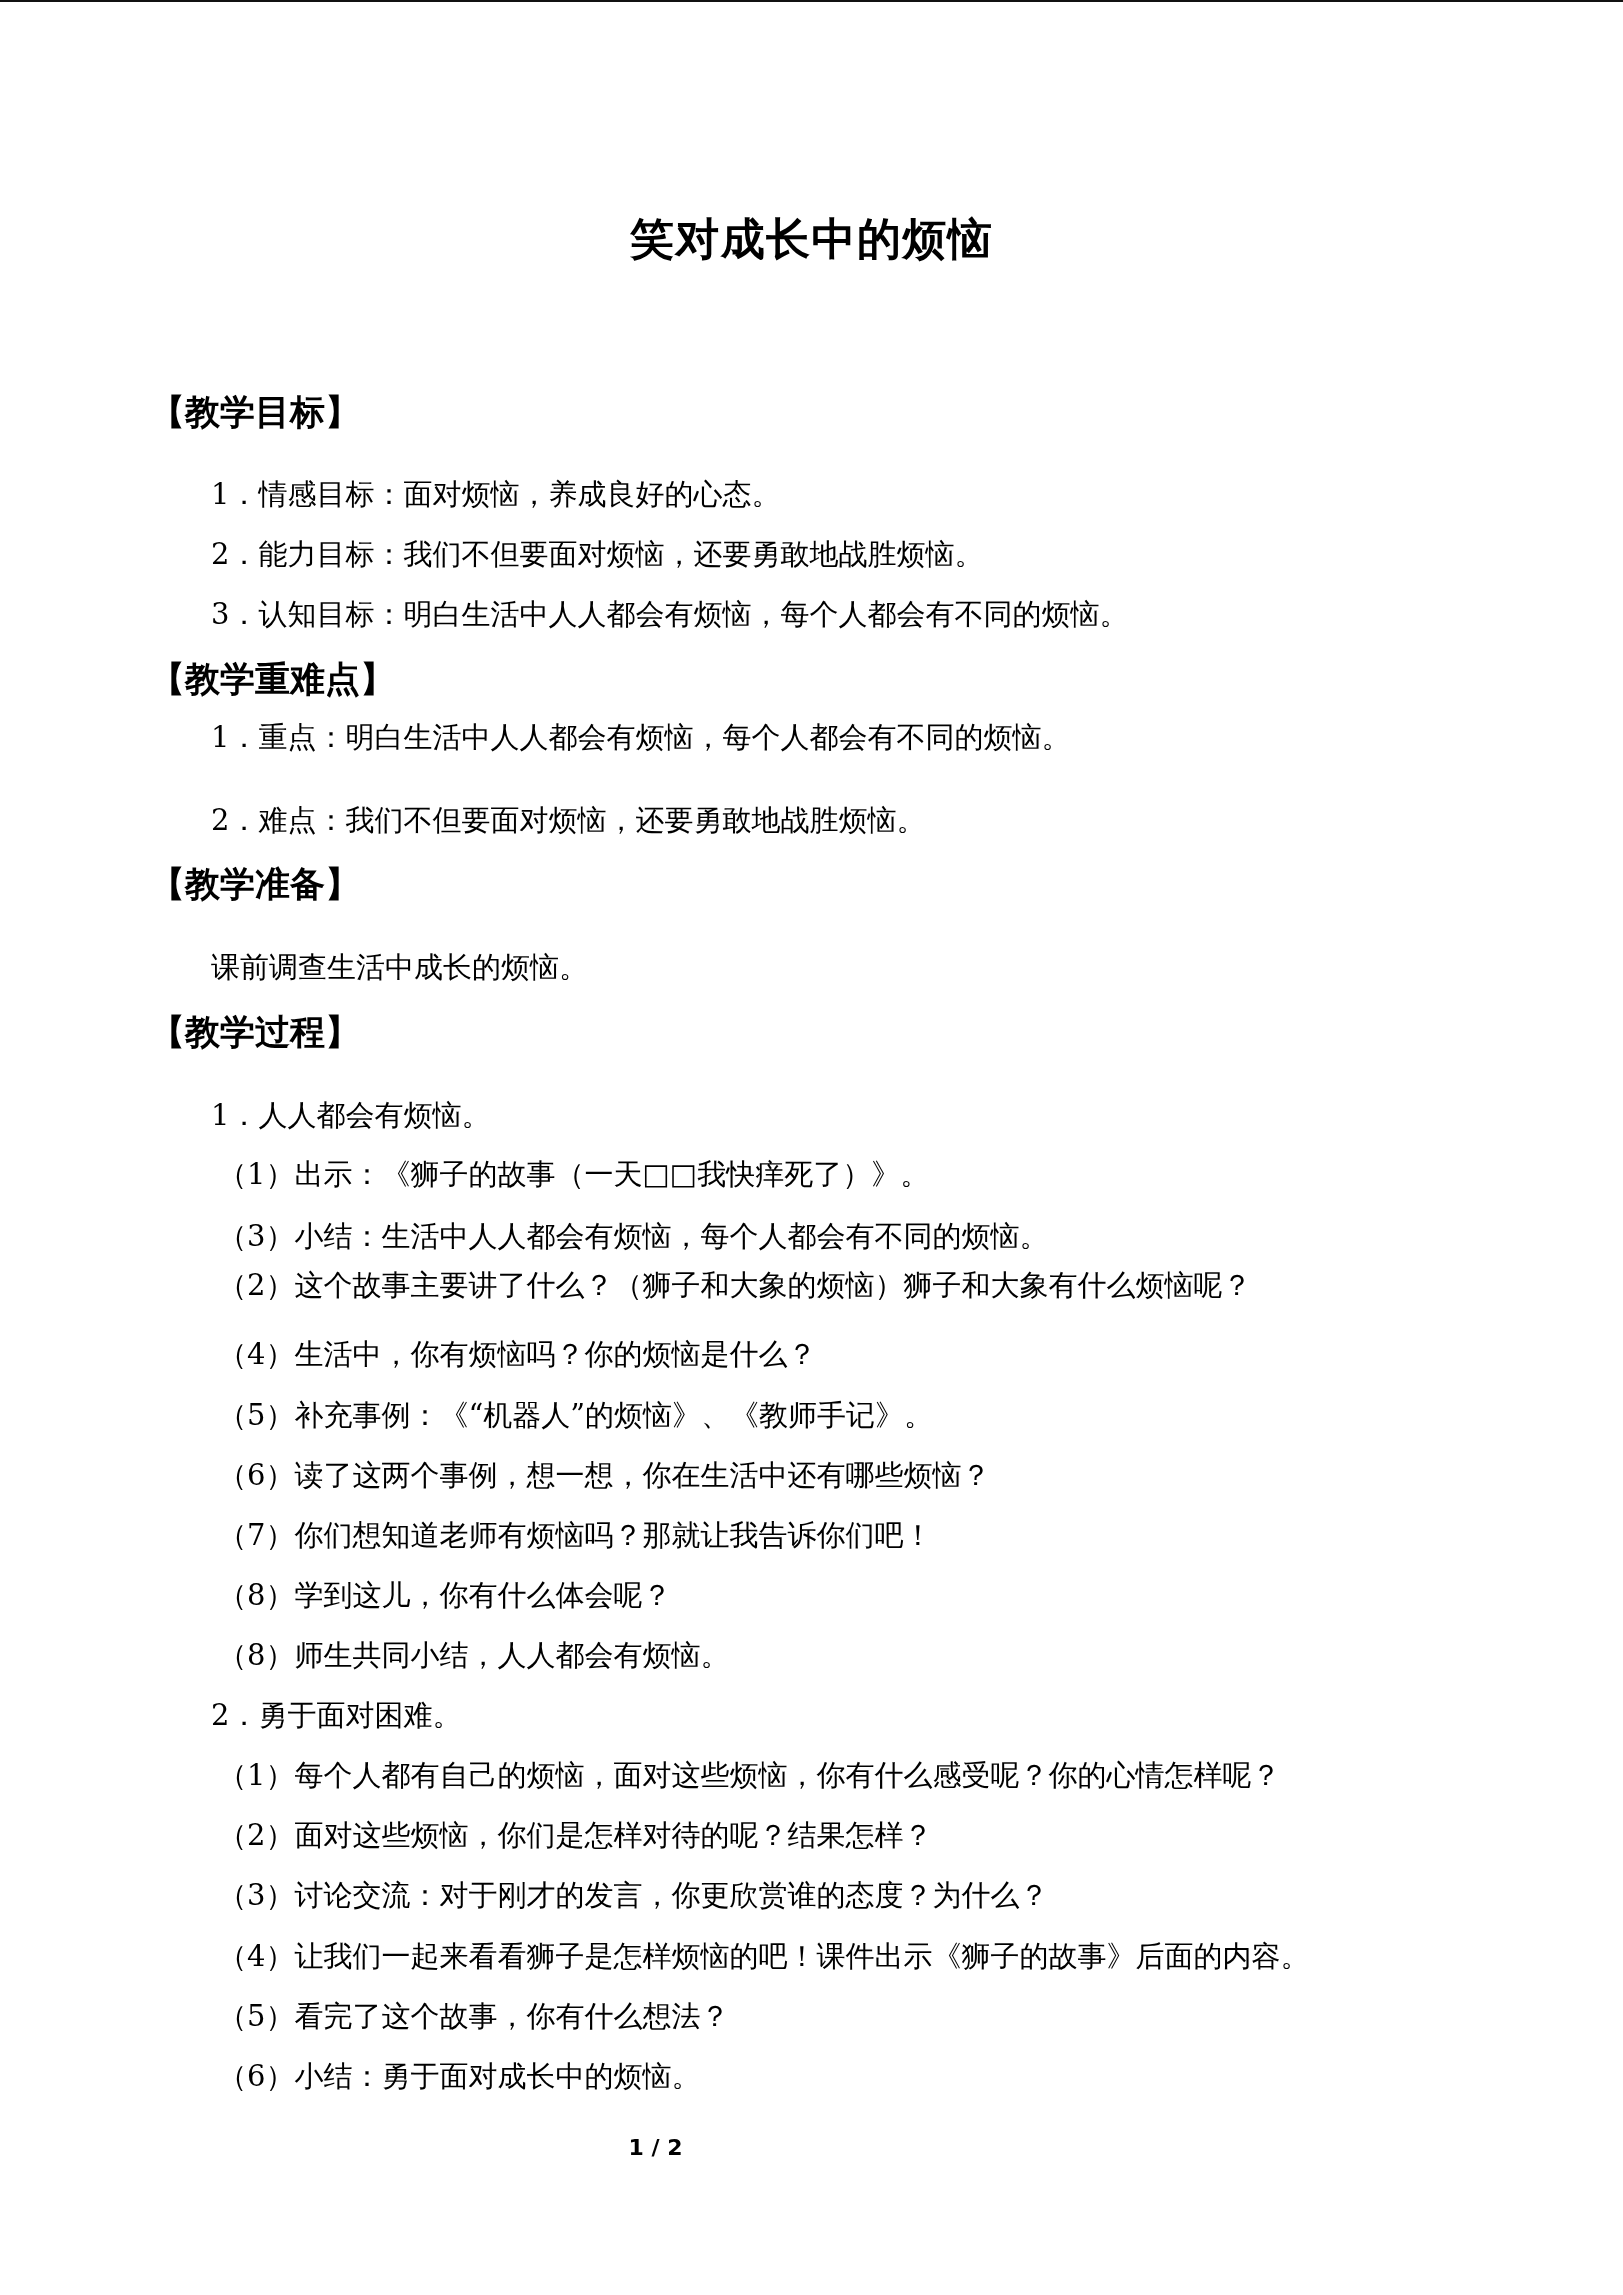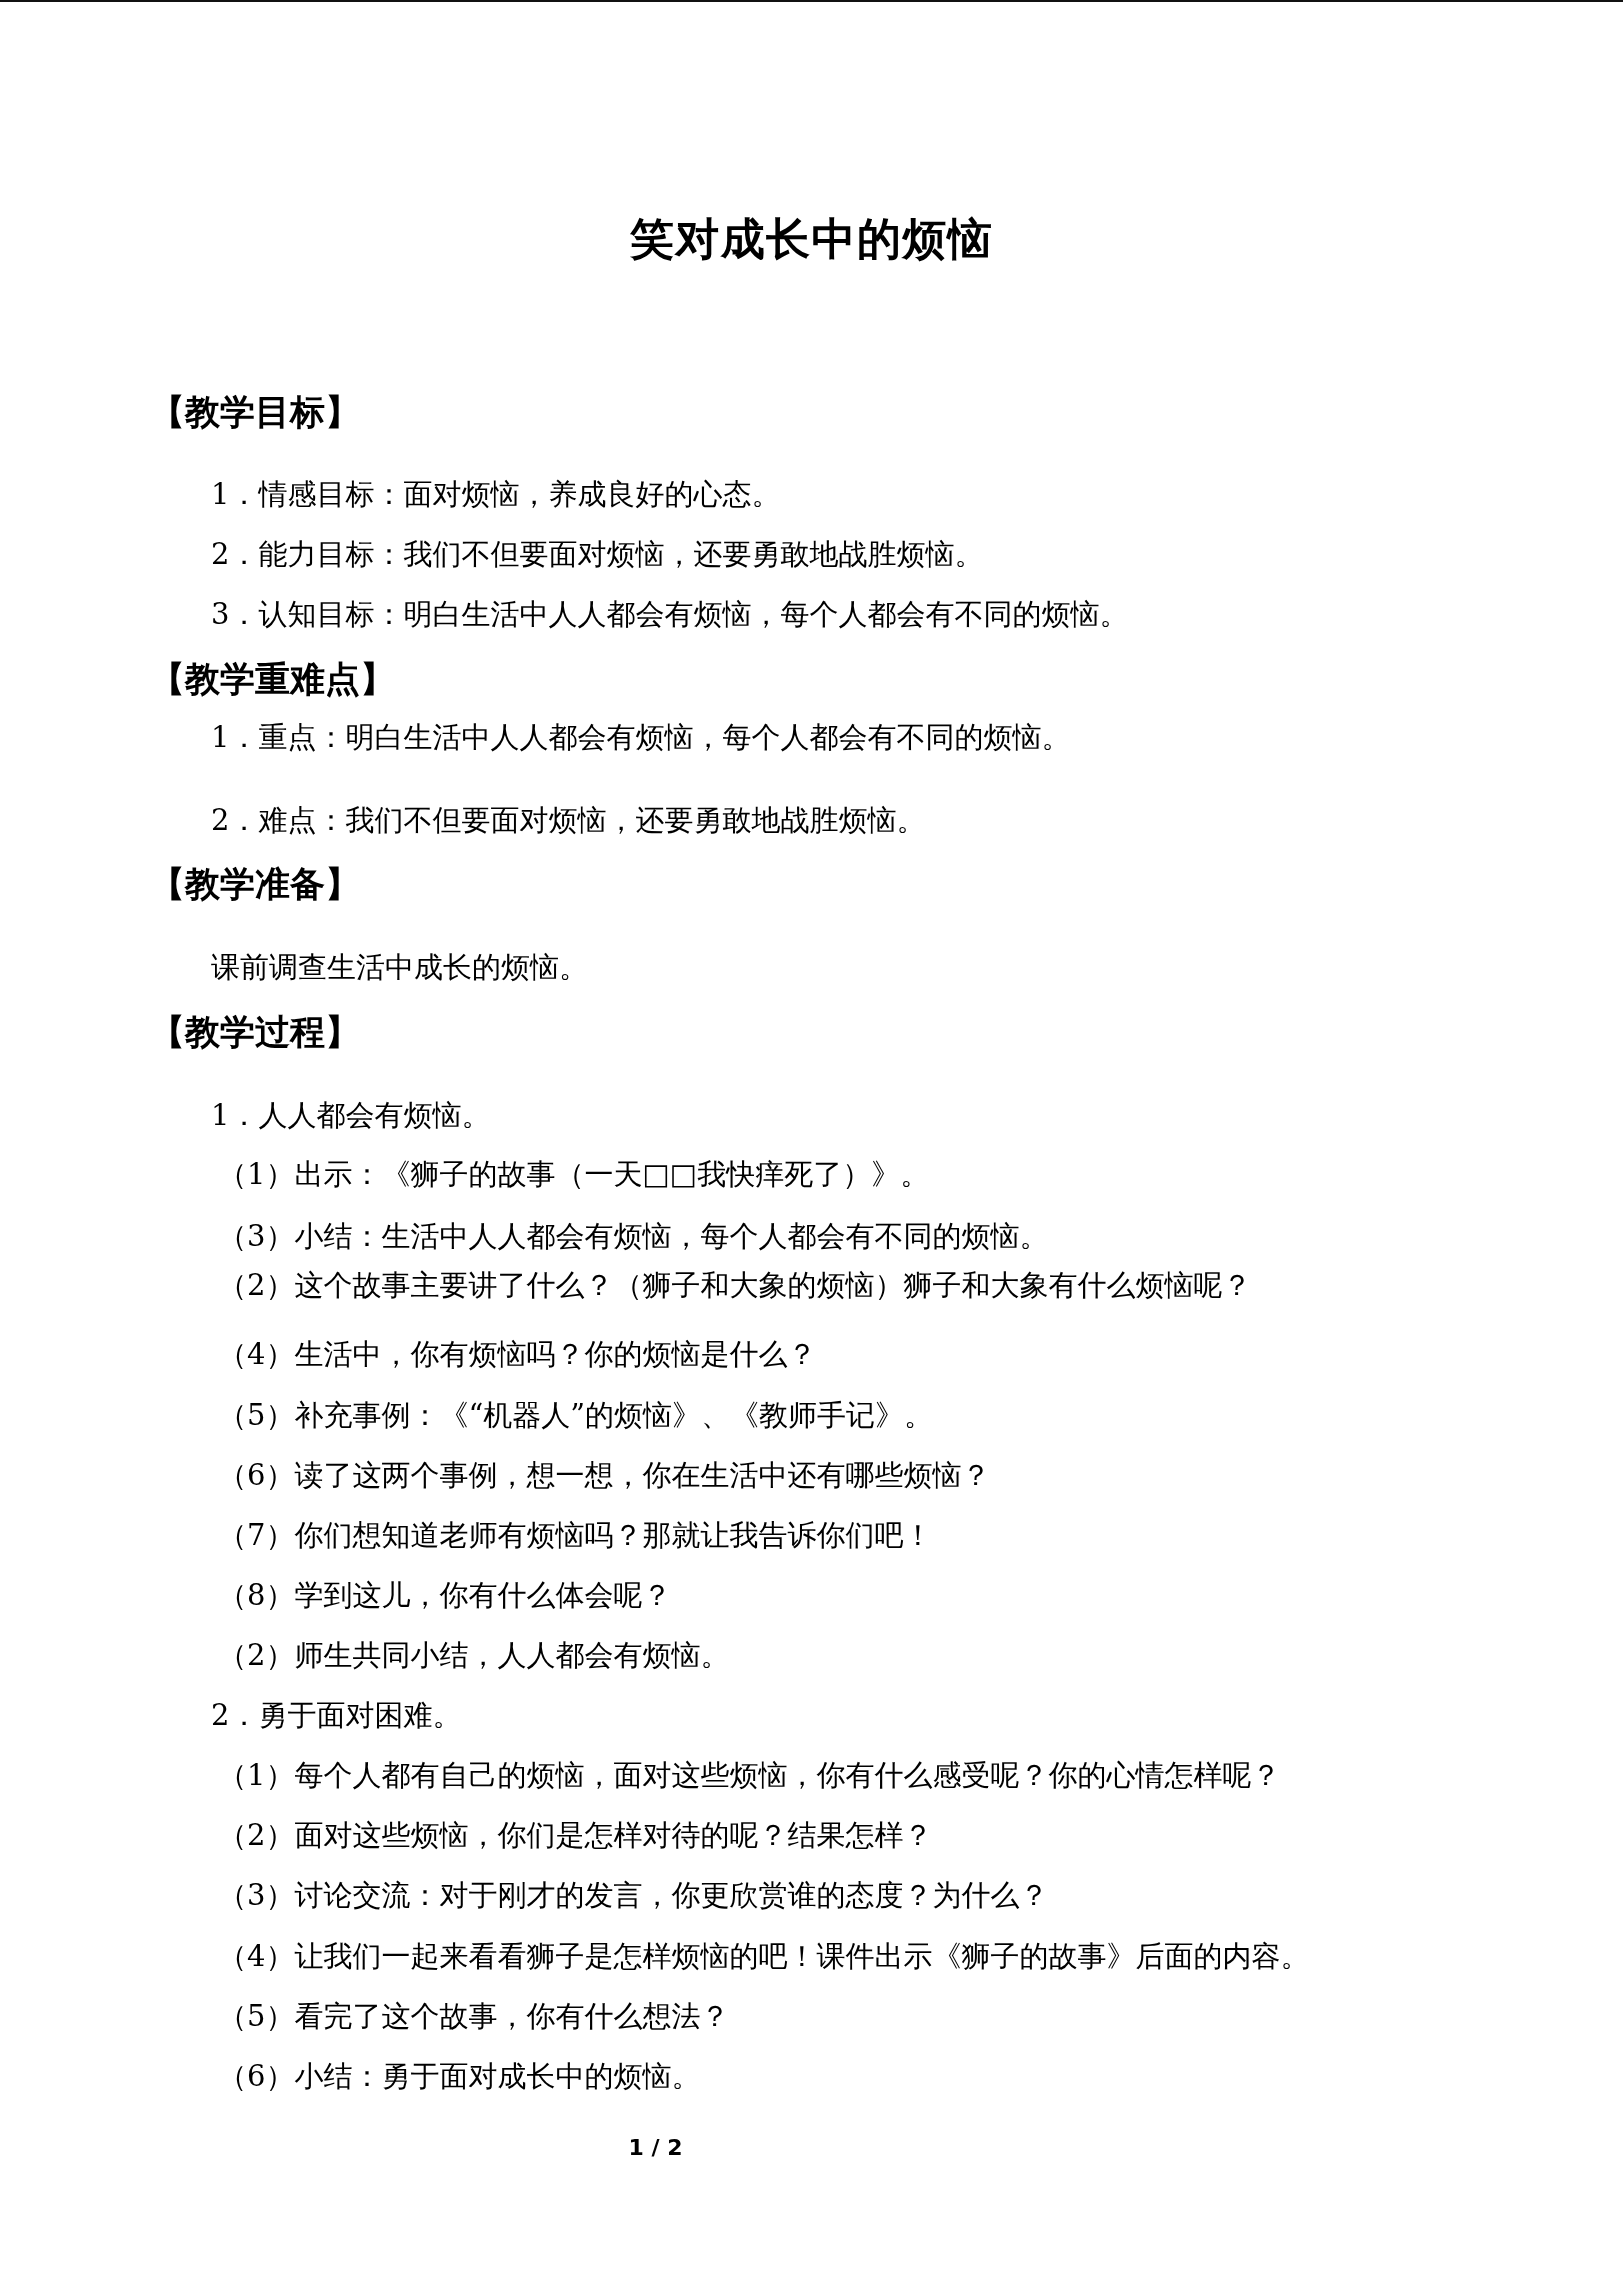--- a/index.html
+++ b/index.html
@@ -52,21 +52,21 @@
 <div class="heading" style="top:1012px">【教学过程】</div>
 <div class="line l1" style="top:1098px">1．人人都会有烦恼。</div>
 <div class="line l2" style="top:1157px">（1）出示：《狮子的故事（一天□□我快痒死了）》。</div>
 <div class="line l2" style="top:1268px">（2）这个故事主要讲了什么？（狮子和大象的烦恼）狮子和大象有什么烦恼呢？</div>
 <div class="line l2" style="top:1219px">（3）小结：生活中人人都会有烦恼，每个人都会有不同的烦恼。</div>
 <div class="line l2" style="top:1337px">（4）生活中，你有烦恼吗？你的烦恼是什么？</div>
 <div class="line l2" style="top:1398px">（5）补充事例：《“机器人”的烦恼》、《教师手记》。</div>
 <div class="line l2" style="top:1458px">（6）读了这两个事例，想一想，你在生活中还有哪些烦恼？</div>
 <div class="line l2" style="top:1518px">（7）你们想知道老师有烦恼吗？那就让我告诉你们吧！</div>
 <div class="line l2" style="top:1578px">（8）学到这儿，你有什么体会呢？</div>
-<div class="line l2" style="top:1638px">（2）师生共同小结，人人都会有烦恼。</div>
+<div class="line l2" style="top:1638px">（8）师生共同小结，人人都会有烦恼。</div>
 
 <div class="line l1" style="top:1698px">2．勇于面对困难。</div>
 <div class="line l2" style="top:1758px">（1）每个人都有自己的烦恼，面对这些烦恼，你有什么感受呢？你的心情怎样呢？</div>
 <div class="line l2" style="top:1818px">（2）面对这些烦恼，你们是怎样对待的呢？结果怎样？</div>
 <div class="line l2" style="top:1878px">（3）讨论交流：对于刚才的发言，你更欣赏谁的态度？为什么？</div>
 <div class="line l2" style="top:1939px">（4）让我们一起来看看狮子是怎样烦恼的吧！课件出示《狮子的故事》后面的内容。</div>
 <div class="line l2" style="top:1999px">（5）看完了这个故事，你有什么想法？</div>
 <div class="line l2" style="top:2059px">（6）小结：勇于面对成长中的烦恼。</div>
 
 <div class="pnum">1 / 2</div>

